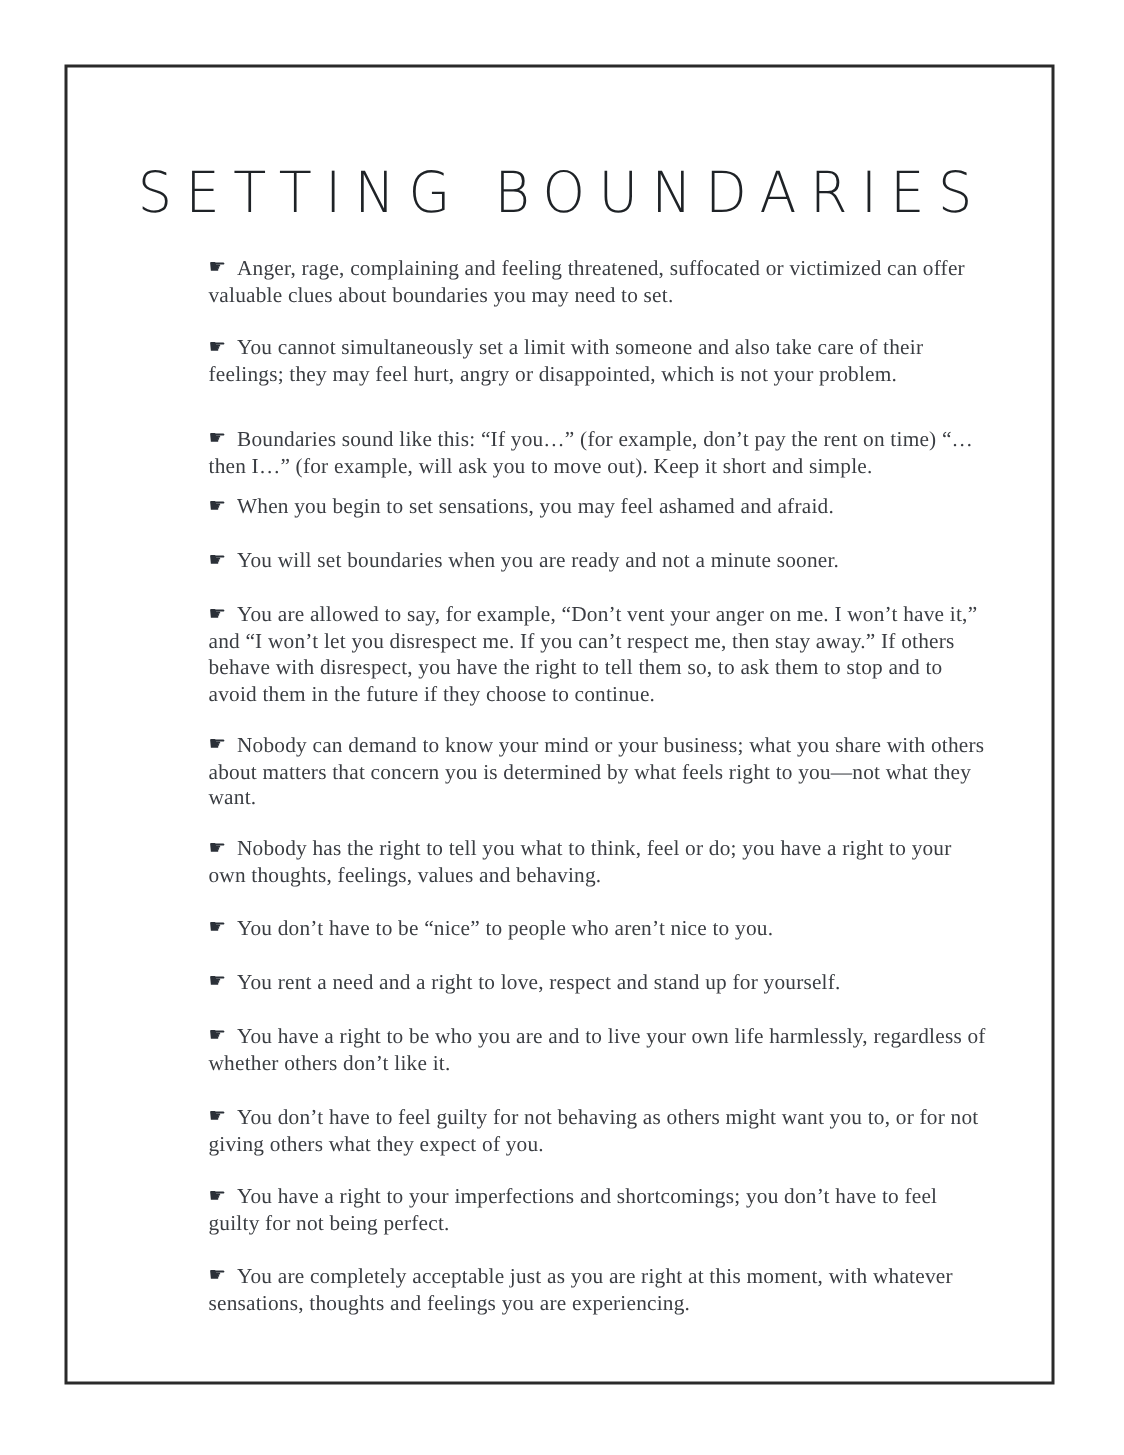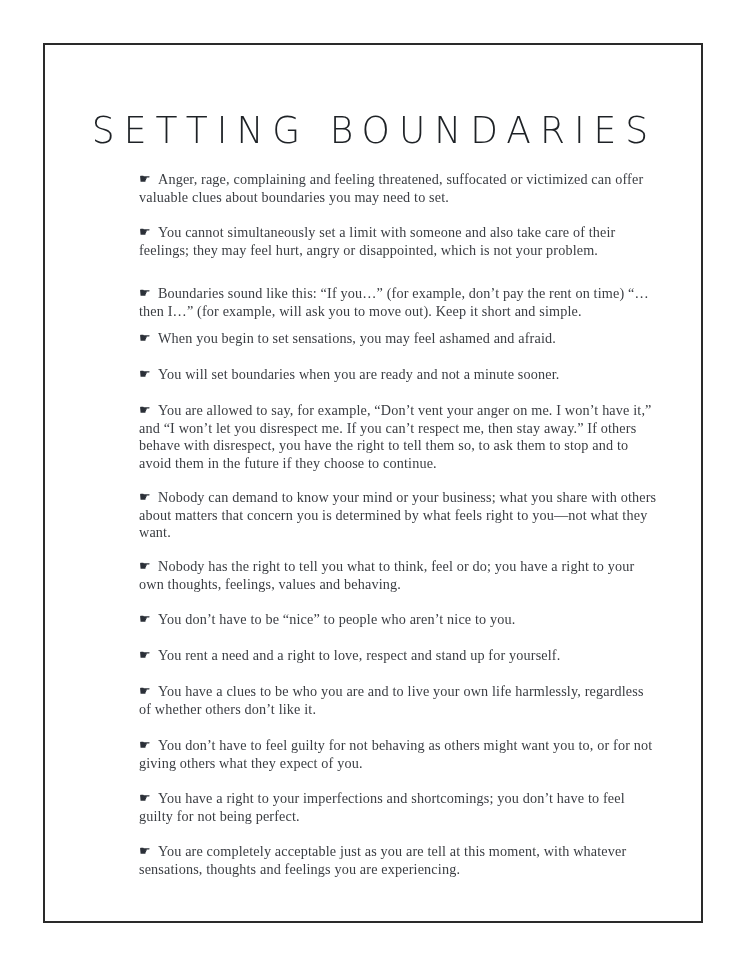--- a/index.html
+++ b/index.html
@@ -78,17 +78,17 @@
   <li class="item" style="top:171px"><span class="bullet">☛</span><span>Anger, rage, complaining and feeling threatened, suffocated or victimized can offer valuable clues about boundaries you may need to set.</span></li>
   <li class="item" style="top:224px"><span class="bullet">☛</span><span>You cannot simultaneously set a limit with someone and also take care of their feelings; they may feel hurt, angry or disappointed, which is not your problem.</span></li>
   <li class="item" style="top:285px"><span class="bullet">☛</span><span>Boundaries sound like this: “If you…” (for example, don’t pay the rent on time) “…then I…” (for example, will ask you to move out). Keep it short and simple.</span></li>
   <li class="item" style="top:330px"><span class="bullet">☛</span><span>When you begin to set sensations, you may feel ashamed and afraid.</span></li>
   <li class="item" style="top:366px"><span class="bullet">☛</span><span>You will set boundaries when you are ready and not a minute sooner.</span></li>
   <li class="item" style="top:402px"><span class="bullet">☛</span><span>You are allowed to say, for example, “Don’t vent your anger on me. I won’t have it,” and “I won’t let you disrespect me. If you can’t respect me, then stay away.” If others behave with disrespect, you have the right to tell them so, to ask them to stop and to avoid them in the future if they choose to continue.</span></li>
   <li class="item" style="top:489px"><span class="bullet">☛</span><span>Nobody can demand to know your mind or your business; what you share with others about matters that concern you is determined by what feels right to you—not what they want.</span></li>
   <li class="item" style="top:558px"><span class="bullet">☛</span><span>Nobody has the right to tell you what to think, feel or do; you have a right to your own thoughts, feelings, values and behaving.</span></li>
   <li class="item" style="top:611px"><span class="bullet">☛</span><span>You don’t have to be “nice” to people who aren’t nice to you.</span></li>
   <li class="item" style="top:647px"><span class="bullet">☛</span><span>You rent a need and a right to love, respect and stand up for yourself.</span></li>
-  <li class="item" style="top:683px"><span class="bullet">☛</span><span>You have a clues to be who you are and to live your own life harmlessly, regardless of whether others don’t like it.</span></li>
+  <li class="item" style="top:683px"><span class="bullet">☛</span><span>You have a right to be who you are and to live your own life harmlessly, regardless of whether others don’t like it.</span></li>
   <li class="item" style="top:737px"><span class="bullet">☛</span><span>You don’t have to feel guilty for not behaving as others might want you to, or for not giving others what they expect of you.</span></li>
   <li class="item" style="top:790px"><span class="bullet">☛</span><span>You have a right to your imperfections and shortcomings; you don’t have to feel guilty for not being perfect.</span></li>
-  <li class="item" style="top:843px"><span class="bullet">☛</span><span>You are completely acceptable just as you are tell at this moment, with whatever sensations, thoughts and feelings you are experiencing.</span></li>
+  <li class="item" style="top:843px"><span class="bullet">☛</span><span>You are completely acceptable just as you are right at this moment, with whatever sensations, thoughts and feelings you are experiencing.</span></li>
 </ul>
 
 </body></html>

